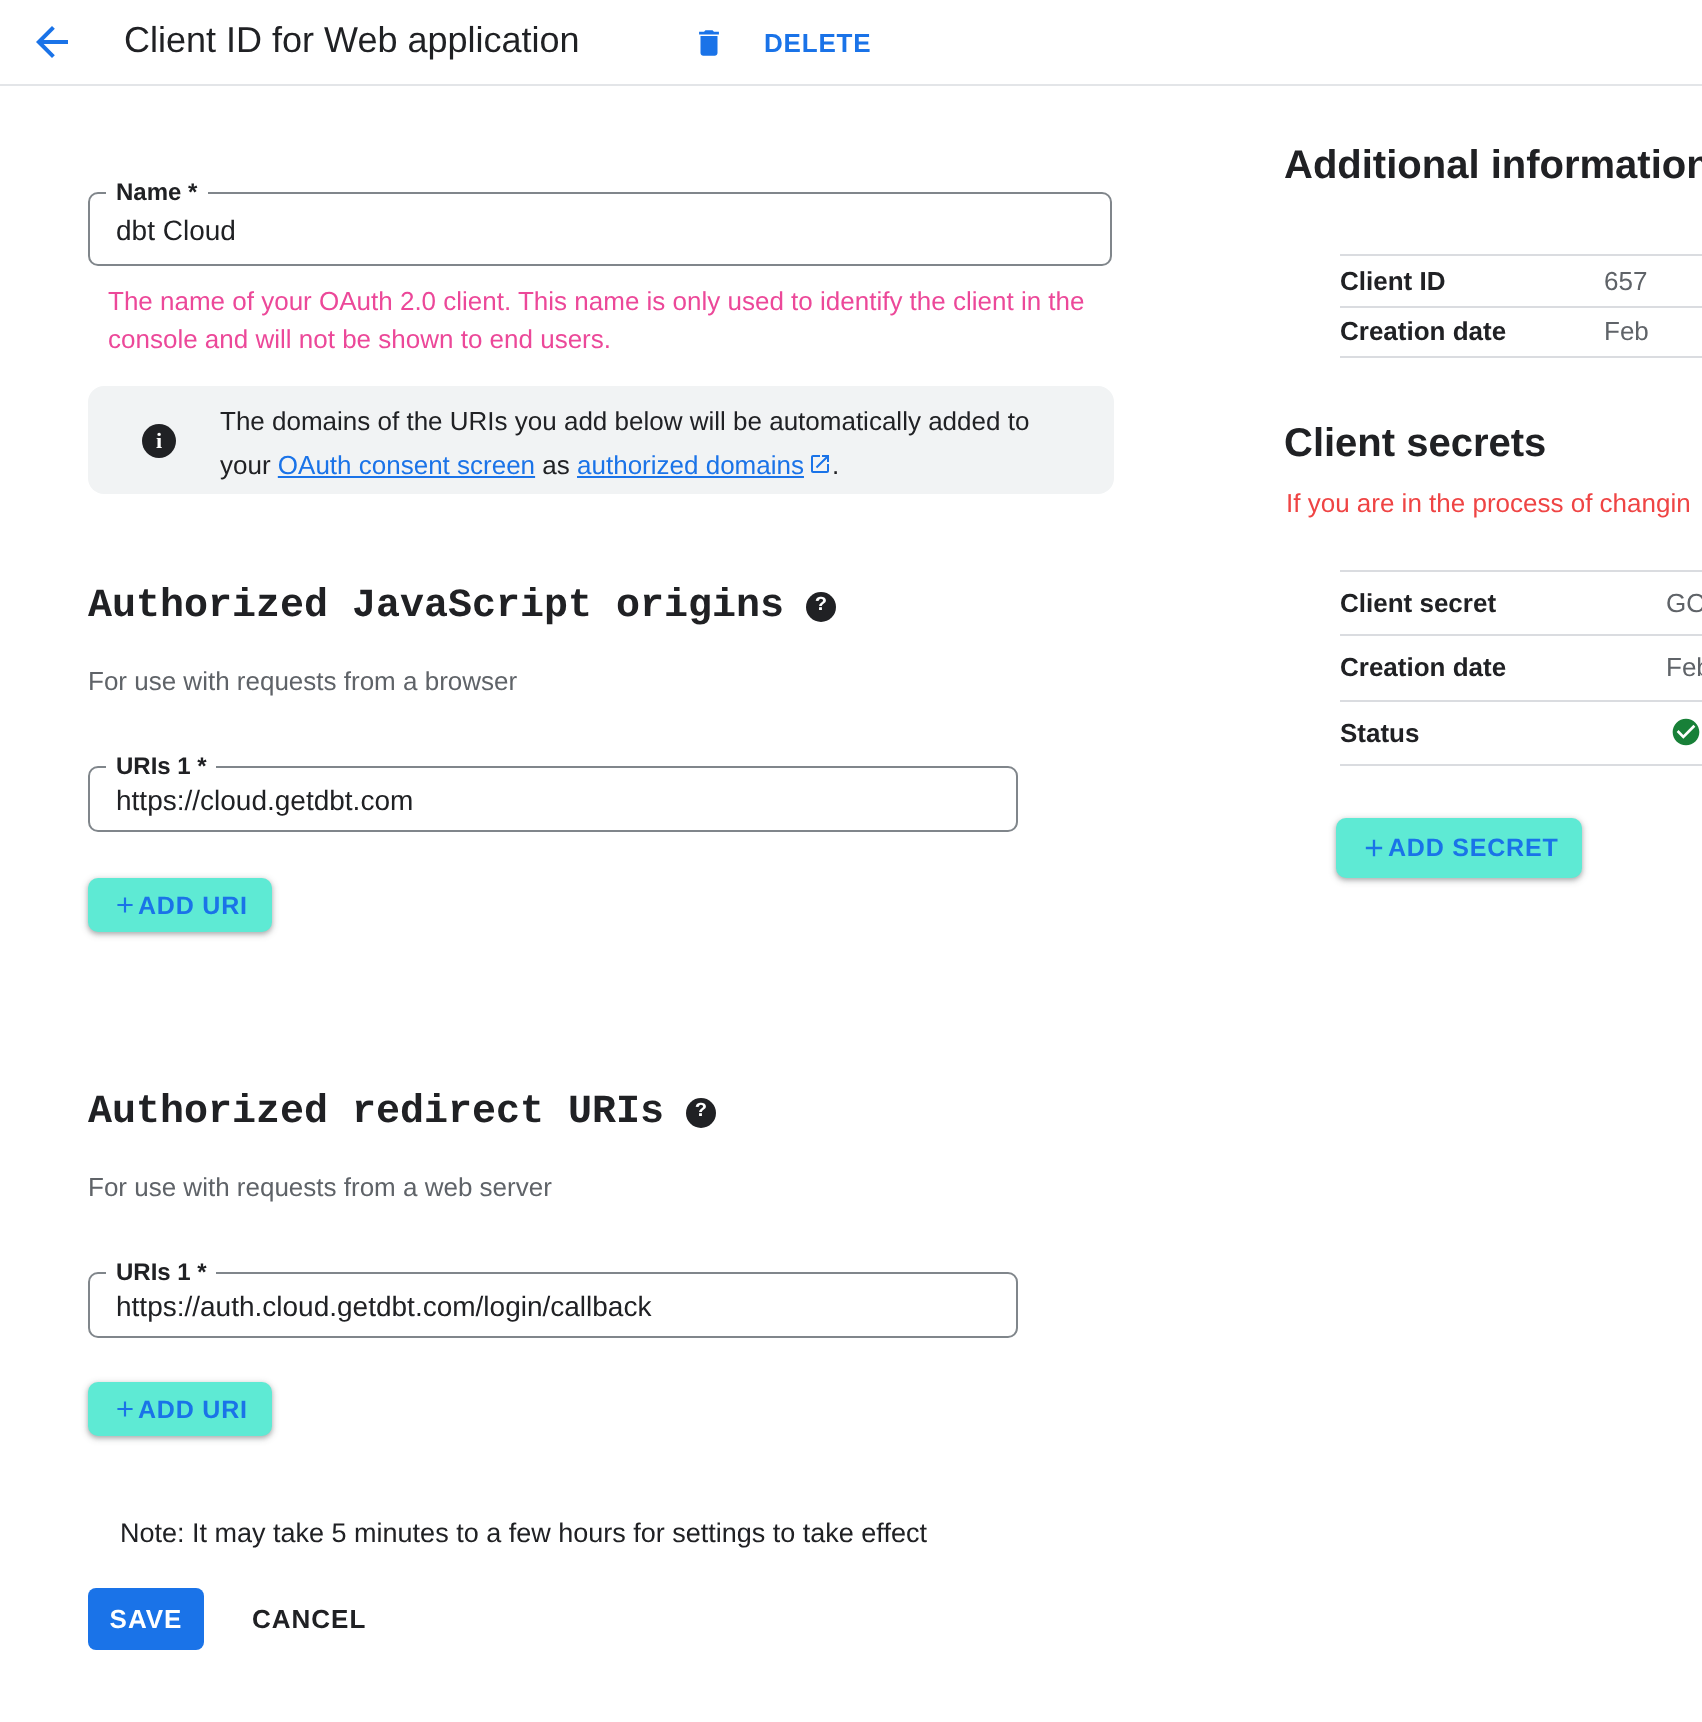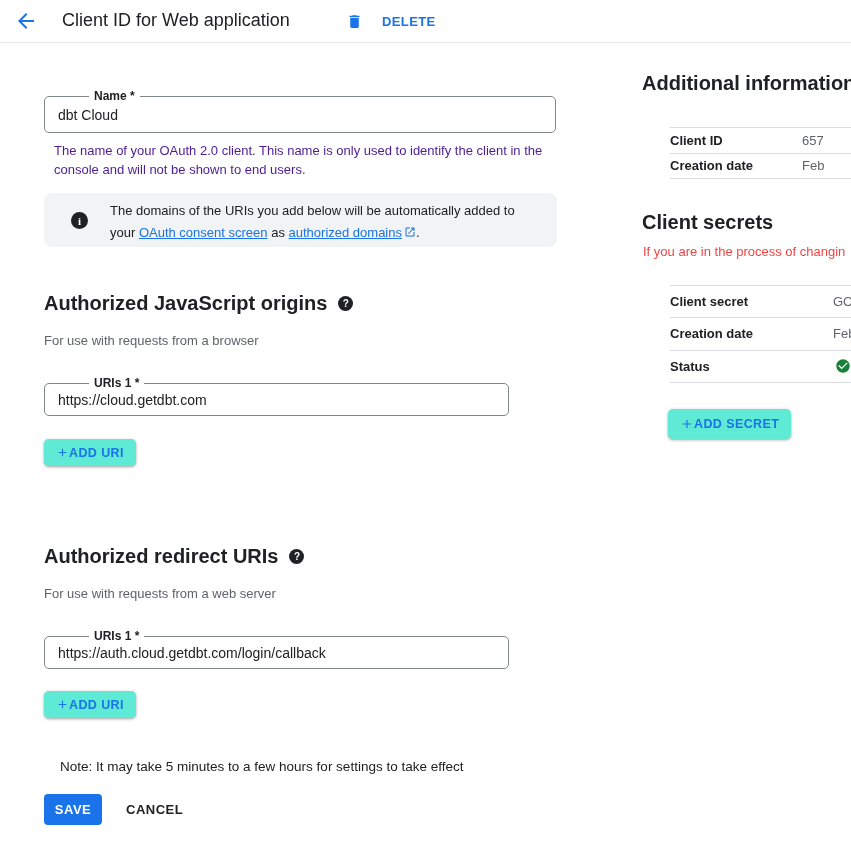--- a/index.html
+++ b/index.html
@@ -8,34 +8,34 @@
   .page { position:relative; width:851px; height:861px; background:#fff; overflow:hidden; }
 
   
   .header { position:absolute; left:0; top:0; width:851px; height:43px; background:#fff; border-bottom:1px solid #e3e5e8; }
   .back-btn { position:absolute; left:14px; top:9px; width:24px; height:24px; border:none; background:transparent; cursor:pointer; padding:0; }
   .page-title { position:absolute; left:62px; top:10px; font-size:18px; color:#202124; white-space:nowrap; }
   .delete-btn { position:absolute; left:346px; top:7px; height:28px; display:flex; align-items:center; gap:19px; border:none; background:transparent; cursor:pointer; color:#1a73e8; font-family:"Liberation Sans",sans-serif; font-size:13px; font-weight:700; letter-spacing:.4px; }
 
   
   .mat-field { position:absolute; background:#fff; border:1px solid #80868b; border-radius:5px; }
-  .mat-label { position:absolute; top:-8px; left:8px; background:#fff; padding:0 5px; font-size:12px; font-weight:700; color:#202124; white-space:nowrap;margin-left:36px; }
+  .mat-label { position:absolute; top:-8px; left:8px; background:#fff; padding:0 5px; font-size:12px; font-weight:700; color:#202124; white-space:nowrap; }
   .mat-input { width:100%; height:100%; border:none; outline:none; background:transparent; padding:0 13px; font-family:"Liberation Sans",sans-serif; font-size:14px; color:#202124; }
 
-  .helper-text { position:absolute; left:54px; width:507px; font-size:13px; line-height:19px; color:#4c1d95; }
+  .helper-text { position:absolute; left:54px; width:507px; font-size:13px; line-height:19px; color:#ec4899; }
 
   
   .banner { position:absolute; left:44px; top:193px; width:513px; height:54px; background:#f1f3f4; border-radius:8px; }
   .banner-icon { position:absolute; left:27px; top:19px; width:17px; height:17px; border-radius:50%; background:#202124; color:#fff; font-size:11px; font-weight:700; display:flex; align-items:center; justify-content:center; font-family:"Liberation Serif",serif; }
   .banner-text { position:absolute; left:66px; top:7px; font-size:13px; line-height:22px; color:#202124; }
   .banner a, .lnk { color:#1a73e8; text-decoration:underline; cursor:pointer; }
   .ext-icon { display:inline-block; vertical-align:-1px; margin-left:2px; }
 
   
-  .sec-title { position:absolute; left:44px; display:flex; align-items:center; gap:11px; font-size:20px; font-weight:700; color:#202124; white-space:nowrap; }
+  .sec-title { position:absolute; left:44px; display:flex; align-items:center; gap:11px; font-size:20px; font-weight:700; color:#202124; white-space:nowrap;font-family:Liberation Mono, monospace; }
   .help-icon { width:15px; height:15px; border-radius:50%; background:#202124; color:#fff; font-size:10px; font-weight:700; display:flex; align-items:center; justify-content:center; cursor:pointer; flex:0 0 auto; }
   .sec-sub { position:absolute; left:44px; font-size:13px; color:#5f6368; white-space:nowrap; }
 
   
   .raised-btn { position:absolute; display:flex; align-items:center; gap:0; background:#5eead4; border:none; border-radius:5px; padding:0 12px; color:#1a73e8; font-family:"Liberation Sans",sans-serif; font-size:12.5px; font-weight:700; letter-spacing:.4px; cursor:pointer; box-shadow:0 1px 2px rgba(60,64,67,.30), 0 1px 3px 1px rgba(60,64,67,.15); white-space:nowrap; }
 
   .note-text { position:absolute; left:60px; top:759px; font-size:13.5px; color:#202124; white-space:nowrap; }
   .save-btn { position:absolute; left:44px; top:794px; width:58px; height:31px; background:#1a73e8; color:#fff; border:none; border-radius:4px; font-family:"Liberation Sans",sans-serif; font-size:13px; font-weight:700; letter-spacing:.5px; cursor:pointer; }
   .cancel-btn { position:absolute; left:126px; top:794px; height:31px; background:transparent; color:#202124; border:none; font-family:"Liberation Sans",sans-serif; font-size:13px; font-weight:700; letter-spacing:.5px; cursor:pointer; }
 

